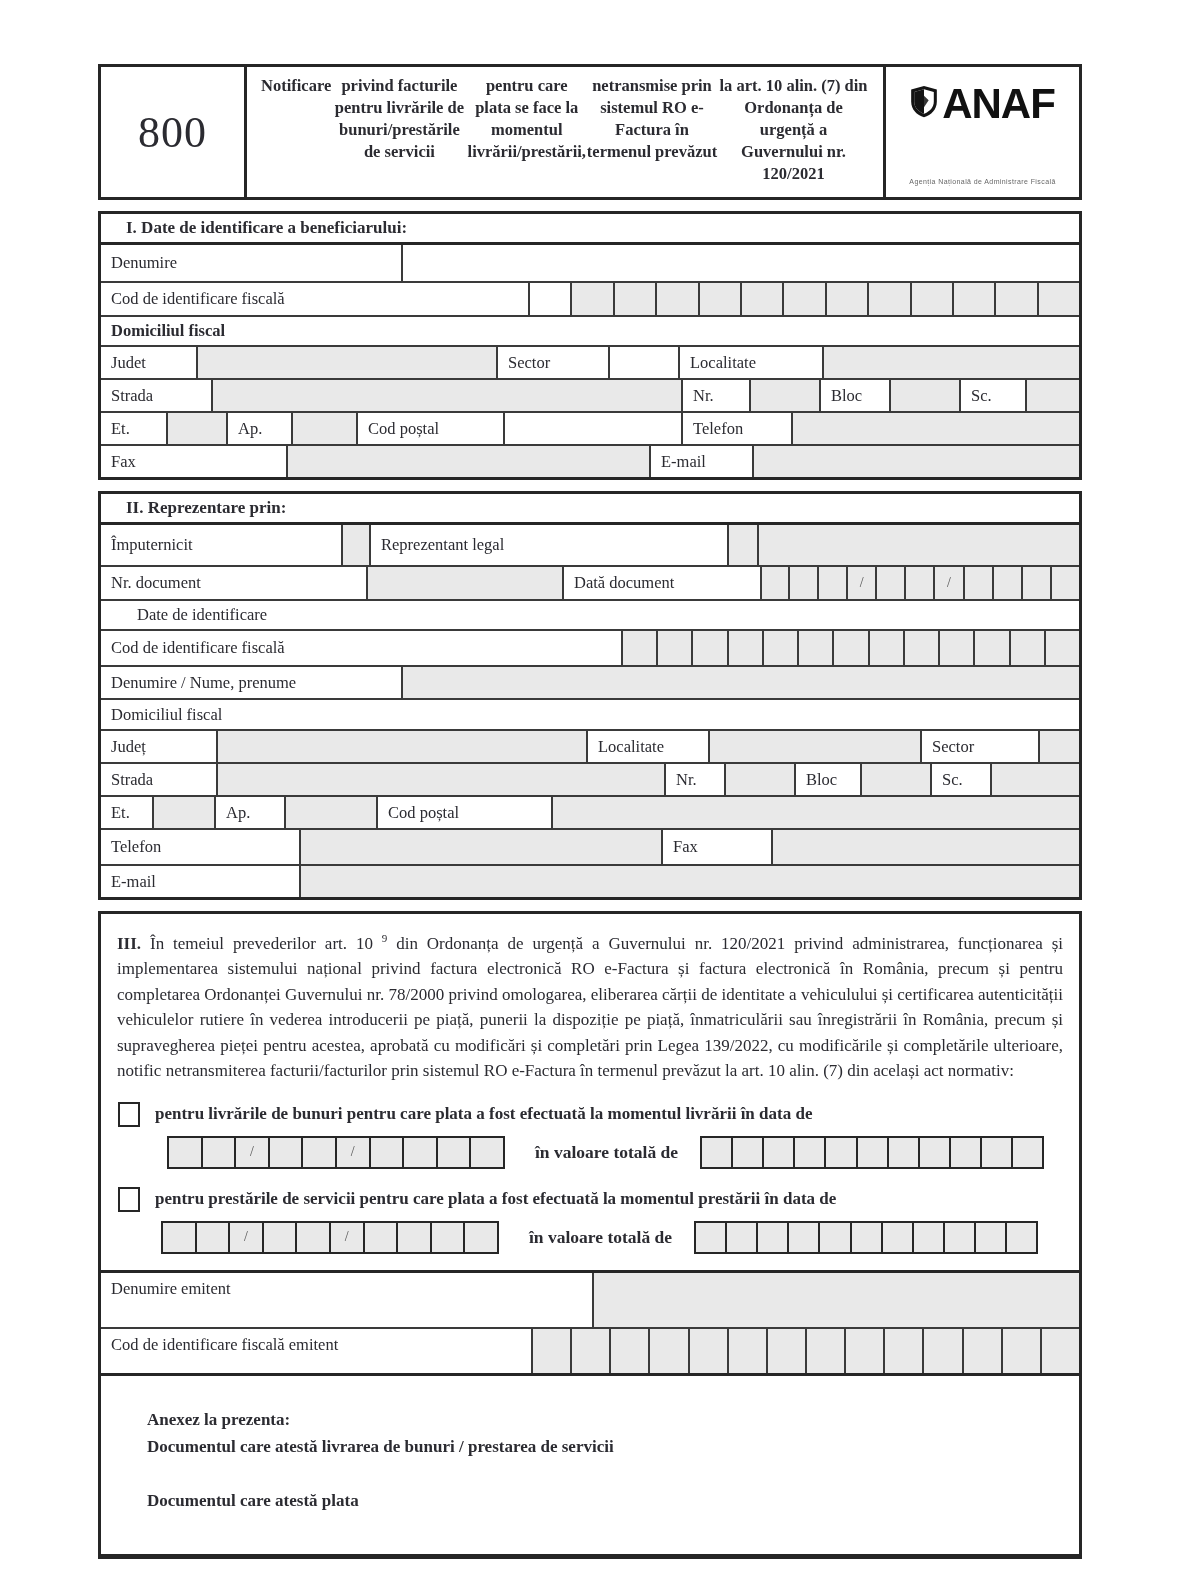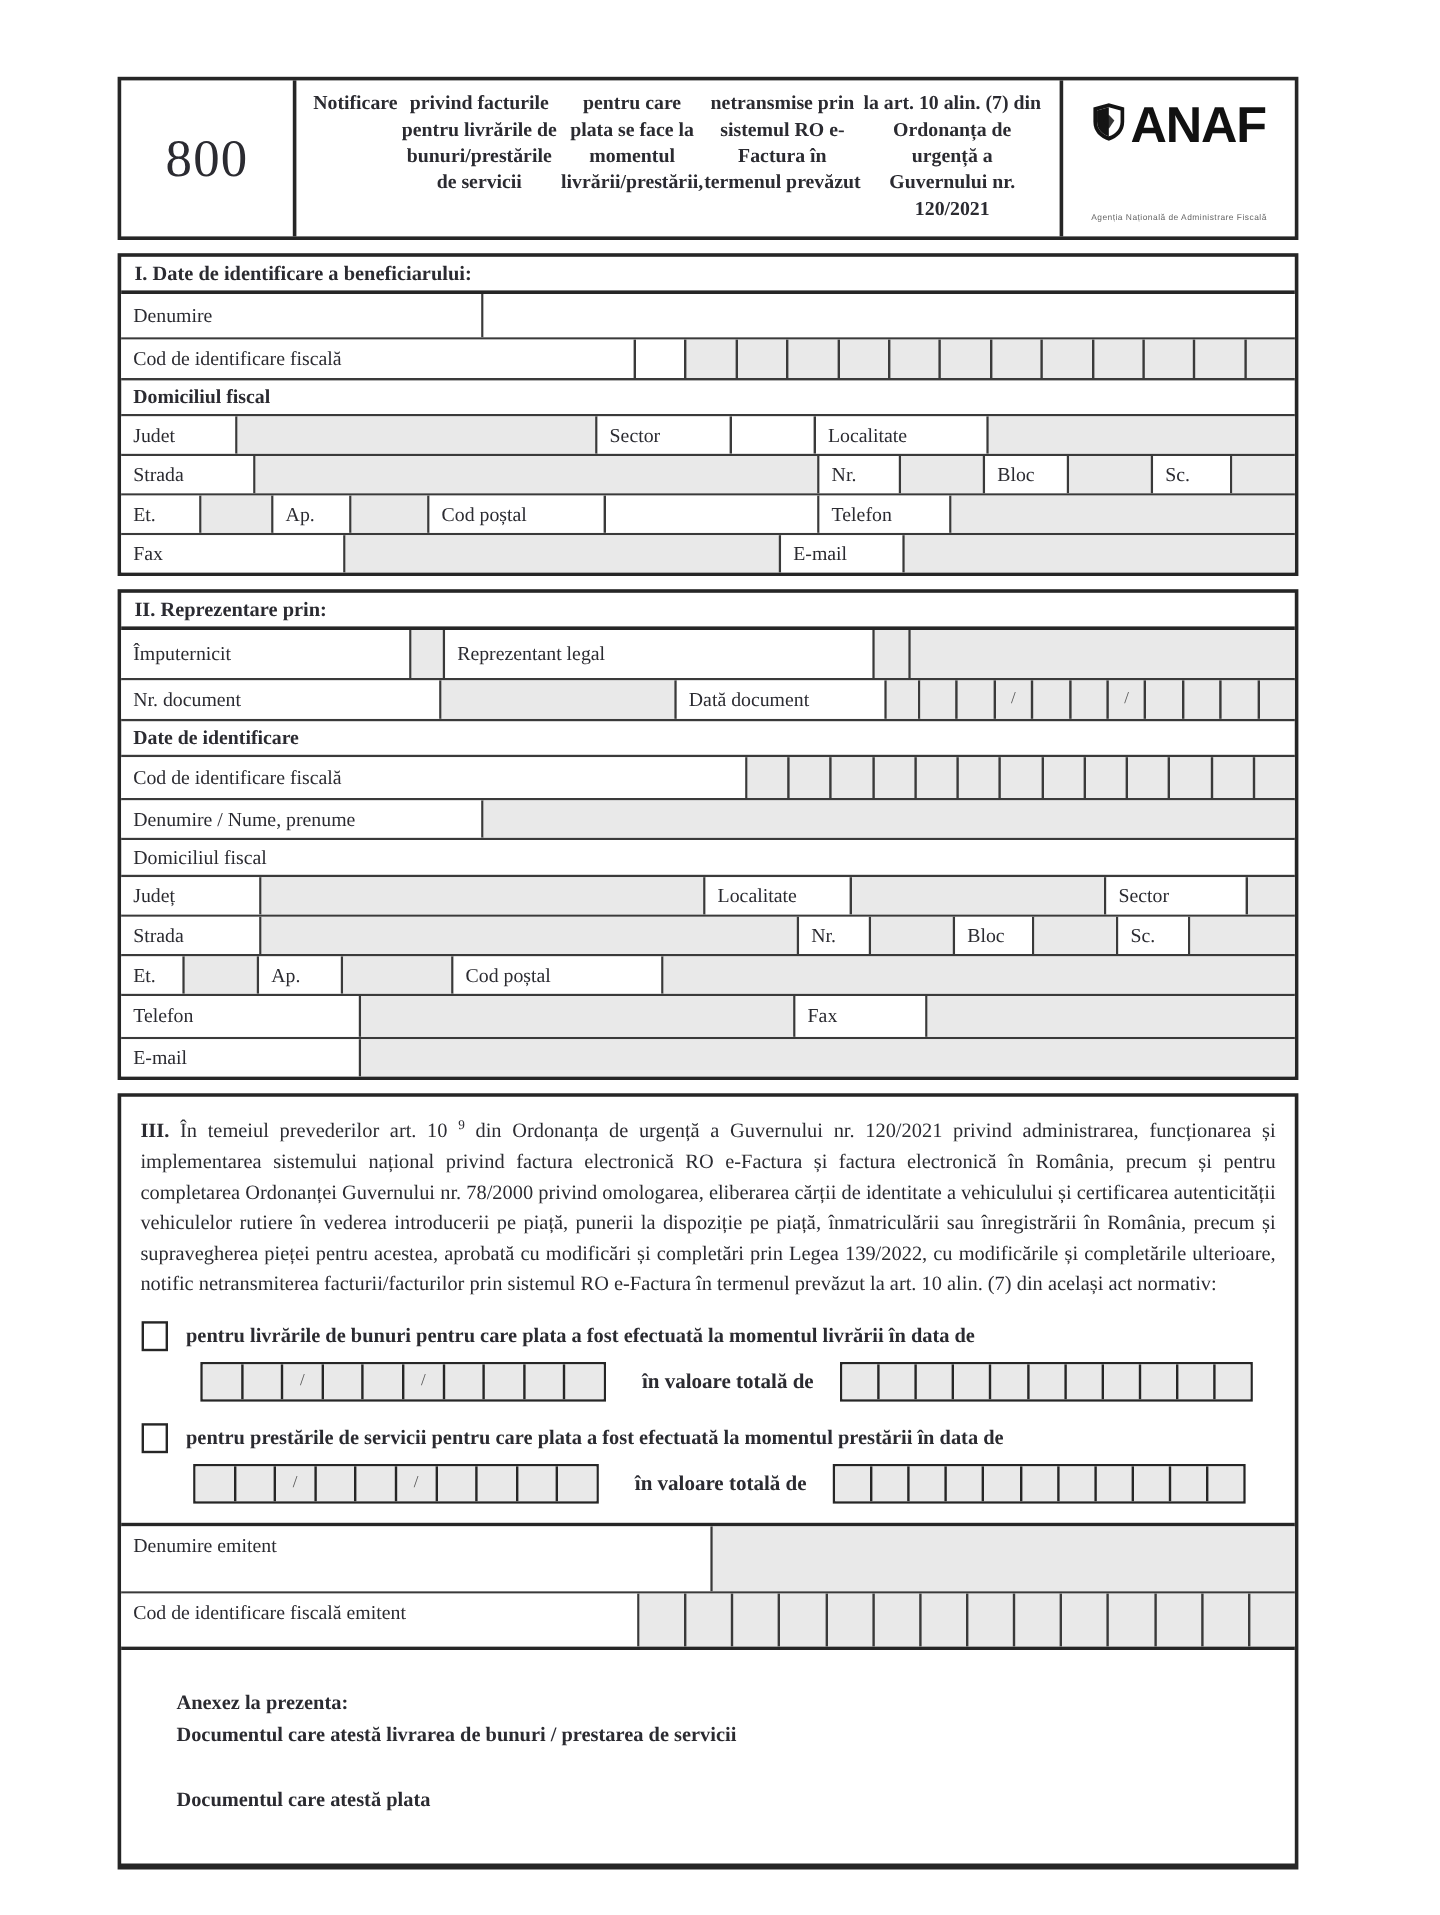--- a/index.html
+++ b/index.html
@@ -25,21 +25,21 @@
   .hdr .logo{
     width:196px; flex-shrink:0; border-left:3px solid var(--bd);
     display:flex; flex-direction:column; align-items:center; justify-content:center;gap:48px;
   }
   .logo .lrow{display:flex; align-items:center; gap:4px;}
   .logo .aname{font-family:"Liberation Sans",sans-serif; font-weight:bold; font-size:42px; letter-spacing:-1px; color:#111;}
   .logo .sub{font-family:"Liberation Sans",sans-serif; font-size:7px; color:#666; margin-top:2px; letter-spacing:.4px;}
 
   
   .sec{border:3px solid var(--bd); margin-top:11px; background:#fff;}
-  .sec-title{font-weight:bold; font-size:17px; padding:4px 11px; border-bottom:3px solid var(--bd);}
+  .sec-title{font-weight:bold; font-size:17px; padding:4px 25px; border-bottom:3px solid var(--bd);}
   .row{display:flex; align-items:stretch; border-top:2px solid var(--b); min-height:33px;}
   .row.first{border-top:none;}
   .lbl{
     background:#fff; padding:4px 10px; flex-shrink:0;
     display:flex; align-items:center; font-size:16.5px;
     border-right:2px solid var(--b);
   }
   .in{background:var(--shade); flex-shrink:0;}
   .in.white{background:#fff;}
   .in.grow{flex:1;}
@@ -187,38 +187,38 @@
       <div class="lbl" style="width:242px;">Împuternicit</div>
       <div class="in brd" style="width:28px;"></div>
       <div class="lbl" style="width:358px;">Reprezentant legal</div>
       <div class="in brd" style="width:30px;"></div>
       <div class="in grow"></div>
     </div>
 
     <div class="row" style="min-height:34px;">
       <div class="lbl" style="width:267px;">Nr. document</div>
       <div class="in brd" style="width:196px;"></div>
-      <div class="lbl" style="width:175px;">Dată document</div>
+      <div class="lbl" style="width:198px;">Dată document</div>
       <div class="in brd" style="width:28px;"></div>
       <div class="boxes">
           <span class="box"></span>
           <span class="box"></span>
           <span class="box">/</span>
           <span class="box"></span>
           <span class="box"></span>
           <span class="box">/</span>
           <span class="box"></span>
           <span class="box"></span>
           <span class="box"></span>
           <span class="box"></span>
         </div>
     </div>
 
     <div class="row" style="min-height:30px;">
-      <div class="fullrow" style="font-weight:bold;">Date de identificare</div>
+      <div class="fullrow" style="font-weight:normal;margin-left:26px;">Date de identificare</div>
     </div>
 
     <div class="row" style="min-height:36px;">
       <div class="lbl" style="width:522px;">Cod de identificare fiscală</div>
       <div class="boxes">
           <span class="box"></span>
           <span class="box"></span>
           <span class="box"></span>
           <span class="box"></span>
           <span class="box"></span>

